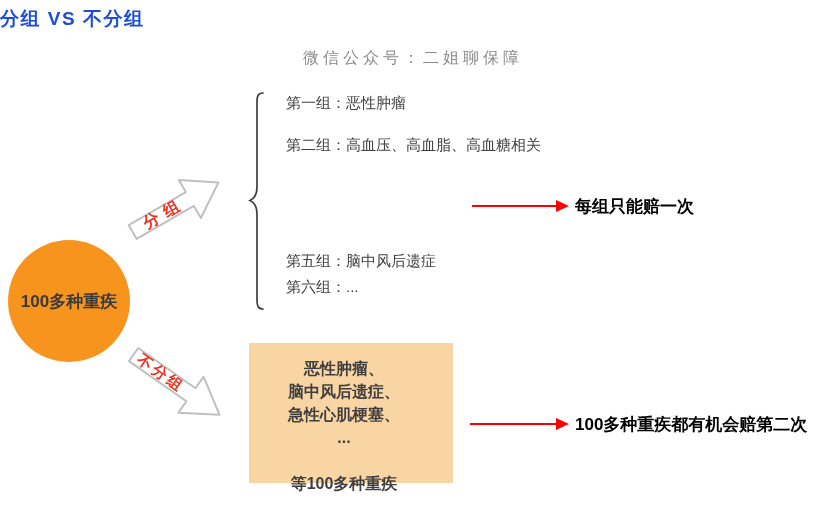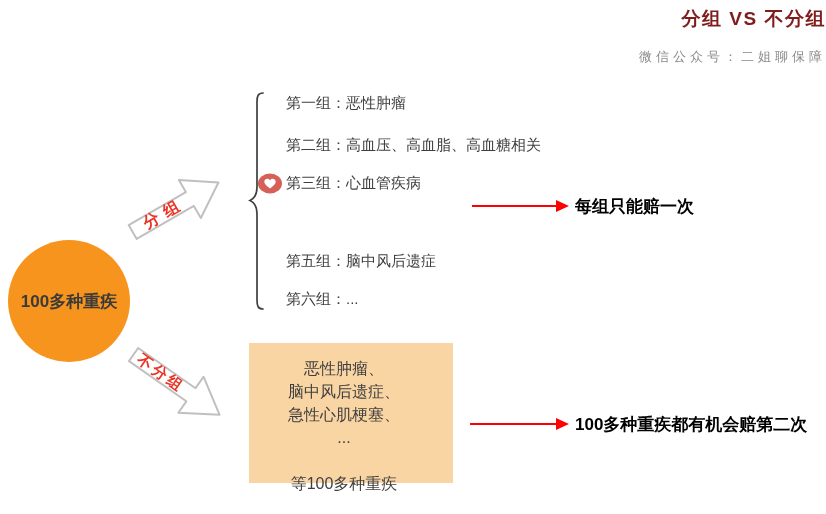--- a/index.html
+++ b/index.html
@@ -2,26 +2,26 @@
 <html><head>
 <meta charset="utf-8">
 <style>
   html,body { margin:0; padding:0; background:#fff; }
   #canvas {
     position:relative; width:826px; height:514px; overflow:hidden;
     background:#ffffff;
     font-family:"Liberation Sans", sans-serif;
   }
   .title {
-    position:absolute; top:6px; left:0; width:826px; text-align:right;
-    font-size:19px; font-weight:bold; color:#7f1d1d; letter-spacing:1.5px;
+    position:absolute; top:6px; left:0; width:826px; text-align:left;
+    font-size:19px; font-weight:bold; color:#1d4ed8; letter-spacing:1.5px;
   }
   .subtitle {
-    position:absolute; top:48px; left:0; width:826px; text-align:right;
-    font-size:13px; color:#8a8a8a; letter-spacing:4px;
+    position:absolute; top:48px; left:0; width:826px; text-align:center;
+    font-size:16px; color:#8a8a8a; letter-spacing:4px;
   }
   .circle {
     position:absolute; left:8px; top:240px; width:122px; height:122px;
     border-radius:50%; background:#f7941e;
     display:flex; align-items:center; justify-content:center;
     font-size:17px; font-weight:bold; color:#3a3a3a;
   }
   .block-arrow { position:absolute; }
   .block-arrow .arrow-label {
     position:absolute; top:50%; transform:translateY(-50%);
@@ -46,21 +46,21 @@
     border-top:6px solid transparent; border-bottom:6px solid transparent;
   }
   .ann-text {
     margin-left:6px; color:#000000; font-weight:bold; font-size:17px; white-space:nowrap;
   }
   #annotation-grouped   { left:472px; top:194px; }
   #annotation-ungrouped { left:470px; top:412px;text-align:center; }
   .orange-box {
     position:absolute; left:249px; top:343px; width:204px; height:140px;
     background:#fad5a4; box-sizing:border-box; padding:14px 18px 0 4px;
-    text-align:center; font-size:16px; font-weight:normal; color:#3f3f3f;
+    text-align:center; font-size:16px; font-weight:bold; color:#3f3f3f;
     line-height:23px;
   }
   .box-gap { height:23px; }
 </style>
 </head>
 <body>
 
 <div id="canvas">
 
   <div class="title">分组 VS 不分组</div>
@@ -89,34 +89,25 @@
   </svg>
 
   <div class="row" style="top:91px">
     <span class="icon-slot"></span>
     <span>第一组：恶性肿瘤</span>
   </div>
   <div class="row" style="top:133px">
     <span class="icon-slot"></span>
     <span>第二组：高血压、高血脂、高血糖相关</span>
   </div>
-  <div class="row" style="top:171px">
-    <span class="icon-slot">
-      <svg width="26" height="21" viewBox="0 0 26 21">
-        <ellipse cx="13" cy="10.5" rx="12" ry="10" fill="#d65f57"></ellipse>
-        <path d="M13 15.5 C9.8 13 7.3 11.3 7.3 8.8 C7.3 7 8.8 5.8 10.4 5.8 C11.6 5.8 12.5 6.4 13 7.3 C13.5 6.4 14.4 5.8 15.6 5.8 C17.2 5.8 18.7 7 18.7 8.8 C18.7 11.3 16.2 13 13 15.5 Z" fill="#ffffff"></path>
-      </svg>
-    </span>
-    <span>第三组：心血管疾病</span>
-  </div>
   <div class="row" style="top:249px">
     <span class="icon-slot"></span>
     <span>第五组：脑中风后遗症</span>
   </div>
-  <div class="row" style="top:287px">
+  <div class="row" style="top:275px">
     <span class="icon-slot"></span>
     <span>第六组：...</span>
   </div>
 
   <div class="annotation" id="annotation-grouped">
     <span class="ann-line" style="width:84px"></span>
     <span class="ann-head"></span>
     <span class="ann-text">每组只能赔一次</span>
   </div>
 

